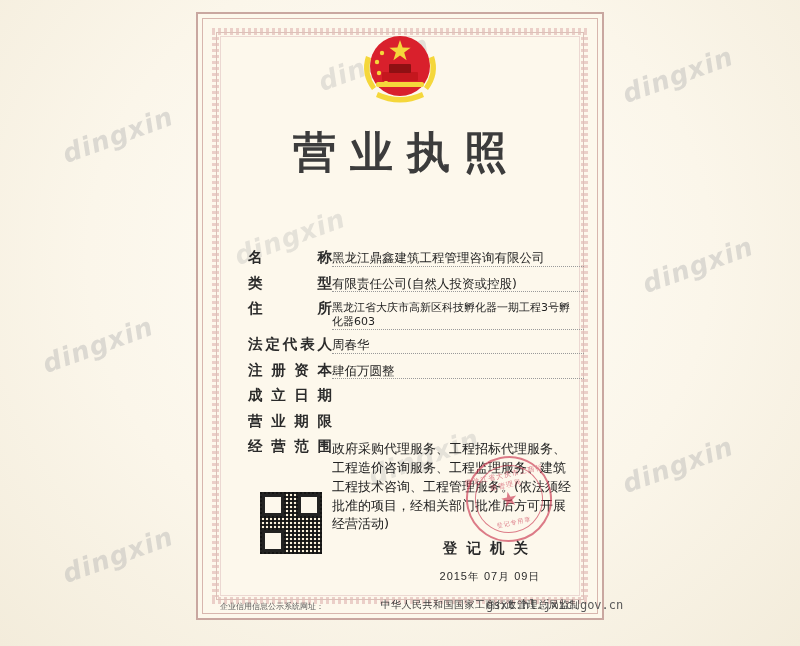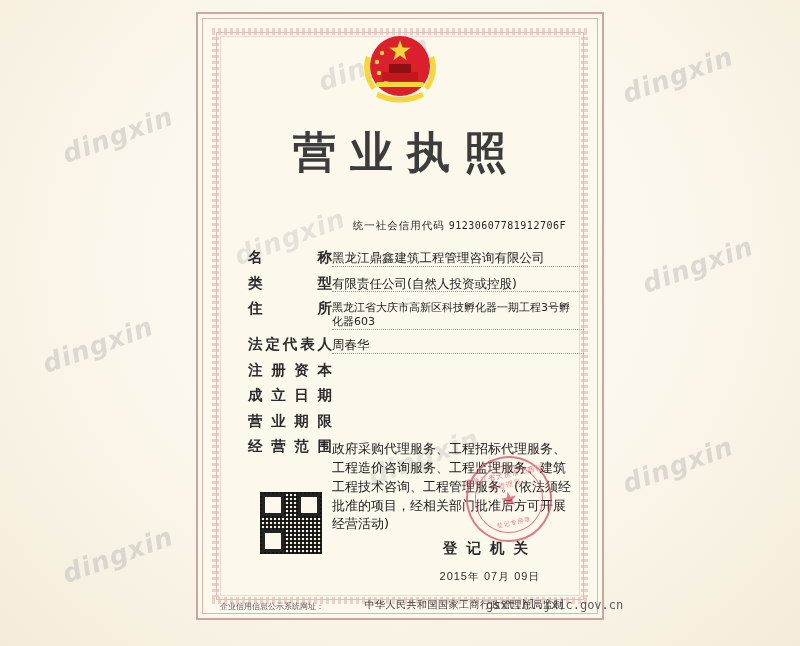--- a/index.html
+++ b/index.html
@@ -158,21 +158,21 @@
   }
   .reg-date{
     position:absolute;right:64px;bottom:36px;
     font-size:11px;color:#2b2b2b;letter-spacing:1px;
     white-space:nowrap;
   }
   .reg-date .nums{font-family:Liberation Sans, sans-serif;margin-top:13px;}
   .reg-date .cn{font-size:10.5px;}
   
   .bottom{
-    position:absolute;left:0;right:16px;bottom:8px;height:22px;text-align:center;
+    position:absolute;left:0;right:0;bottom:8px;height:22px;text-align:center;
   }
   .bottom .left{
     position:absolute;left:24px;bottom:0;font-size:8px;color:#5a5a5a;
   }
   .bottom .mid{
     position:absolute;left:290px;bottom:0;font-size:12px;color:#5a5a5a;
     font-family:"DejaVu Sans Mono","Liberation Mono",monospace;
   }
   .bottom .right{
     position:absolute;right:24px;bottom:0;font-size:10px;color:#3a3a3a;
@@ -224,24 +224,20 @@
       <rect x="30" y="46" width="36" height="9" rx="1" fill="#c5171e"></rect>
       <rect x="37" y="38" width="22" height="9" rx="1" fill="#8f1013"></rect>
       <rect x="24" y="56" width="48" height="5" rx="2" fill="#f5d73b"></rect>
       <path d="M14 30 q-6 18 6 34 l4 -3 q-10 -14 -5 -29z" fill="#f5d73b"></path>
       <path d="M82 30 q6 18 -6 34 l-4 -3 q10 -14 5 -29z" fill="#f5d73b"></path>
       <path d="M26 66 q22 10 44 0 l2 5 q-24 11 -48 0z" fill="#f5d73b"></path>
     </svg>
 
     <div class="title">营业执照</div>
 
-    <div class="code-line">
-      <span class="lbl">统一社会信用代码</span>
-      <span class="val">91230607781912706F</span>
-    </div>
 
     <div class="fields">
 
       <div class="row">
         <div class="lab">
           <span>名</span>
           <span>称</span>
         </div>
         <div class="val dotted">黑龙江鼎鑫建筑工程管理咨询有限公司</div>
       </div>
@@ -273,20 +269,21 @@
         <div class="val dotted">周春华</div>
       </div>
 
       <div class="row">
         <div class="lab">
           <span>注</span>
           <span>册</span>
           <span>资</span>
           <span>本</span>
         </div>
+        <div class="val dotted">肆佰万圆整</div>
       </div>
 
       <div class="row">
         <div class="lab">
           <span>成</span>
           <span>立</span>
           <span>日</span>
           <span>期</span>
         </div>
       </div>

